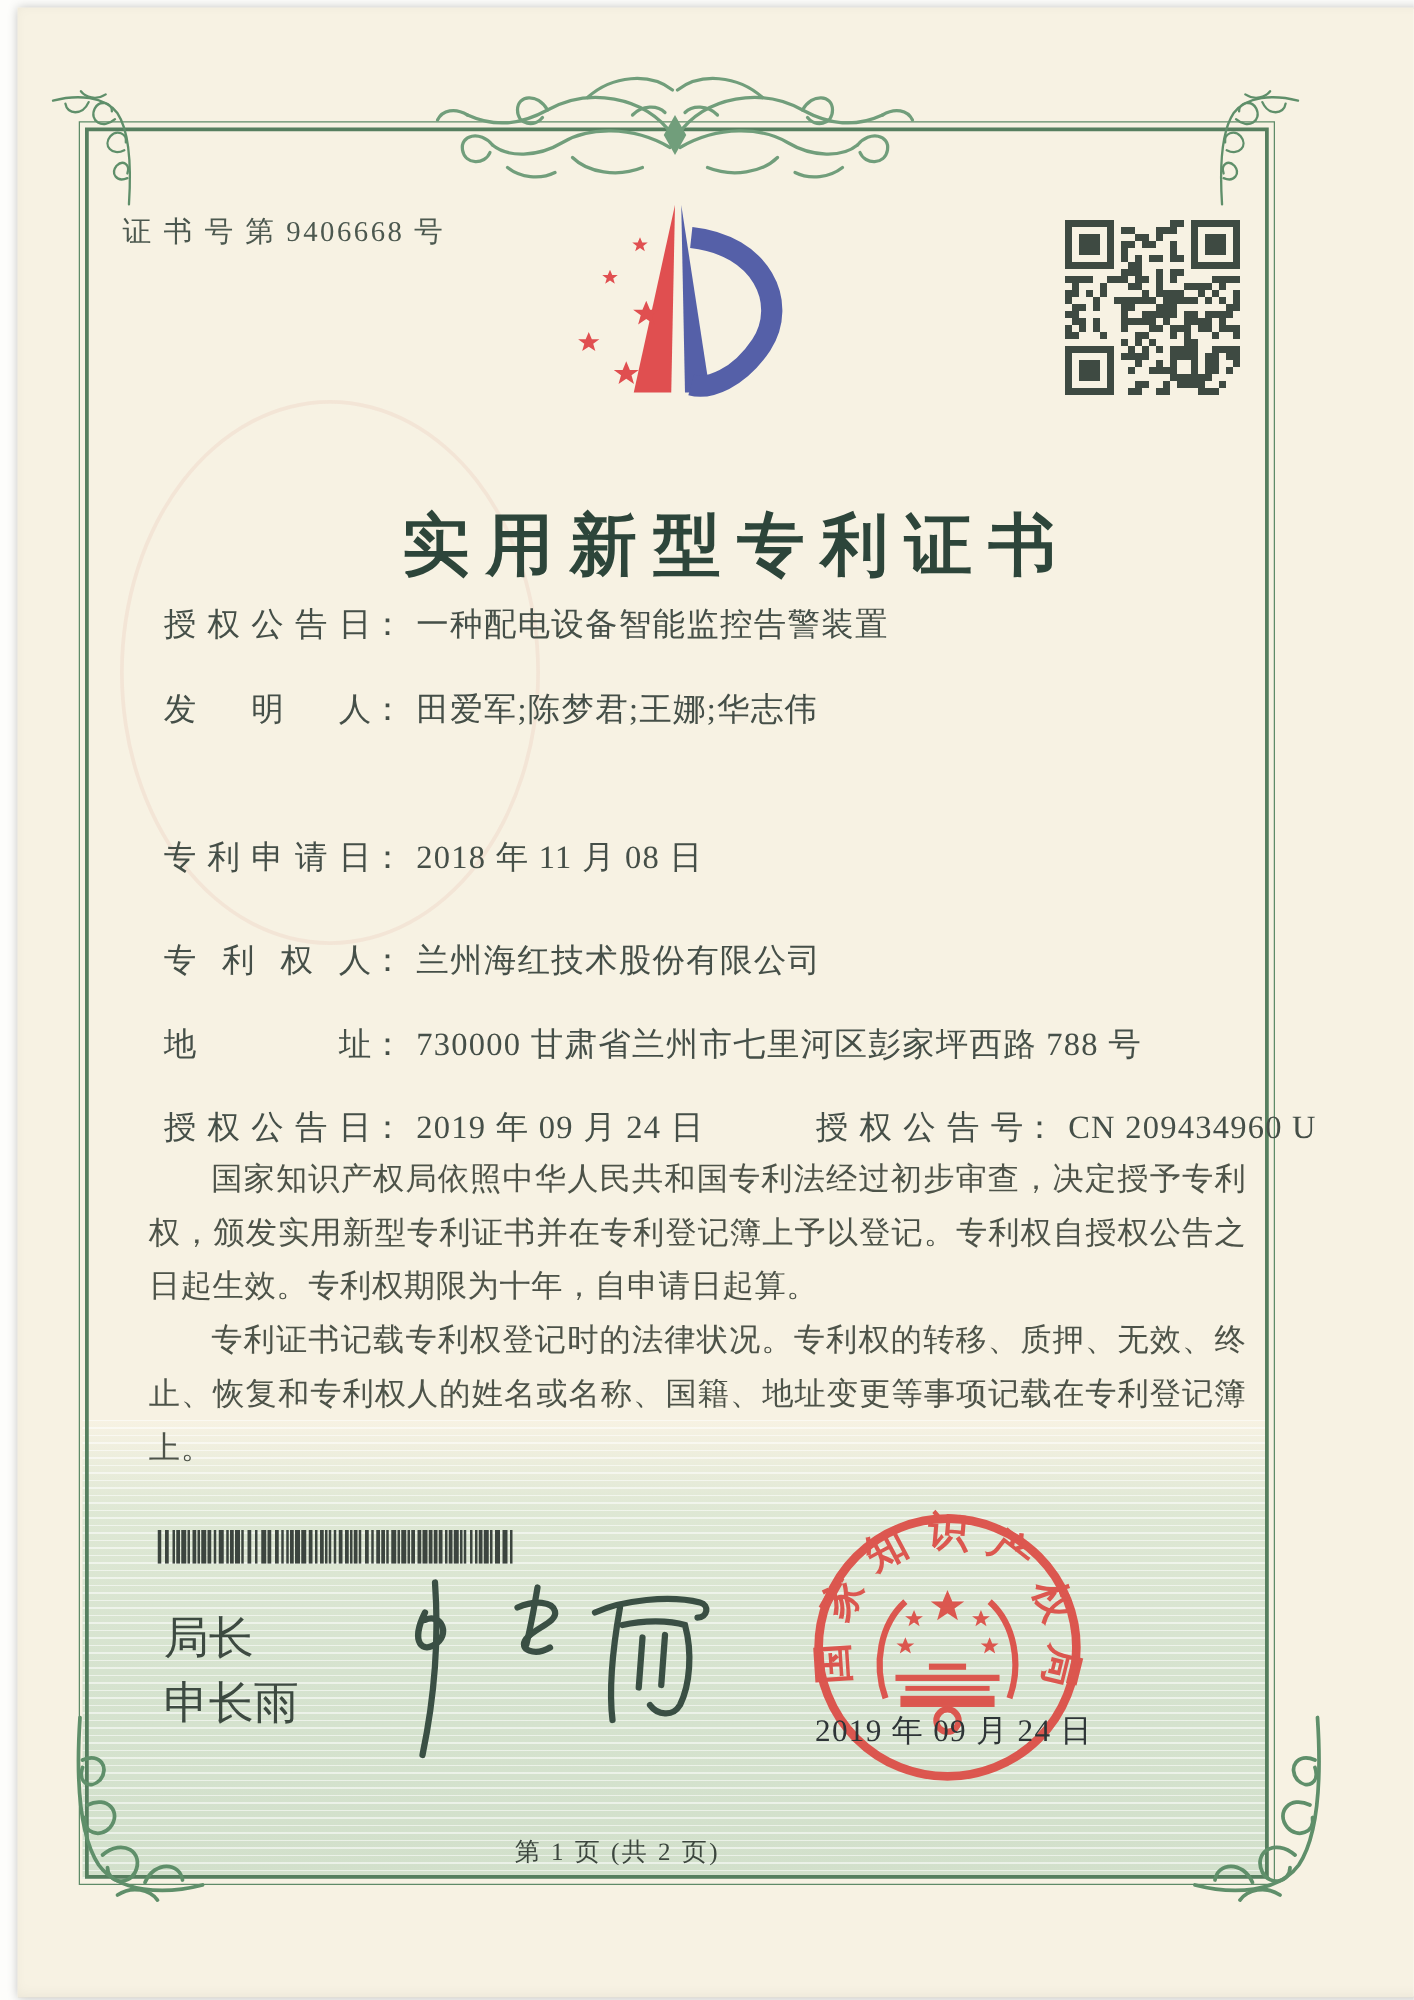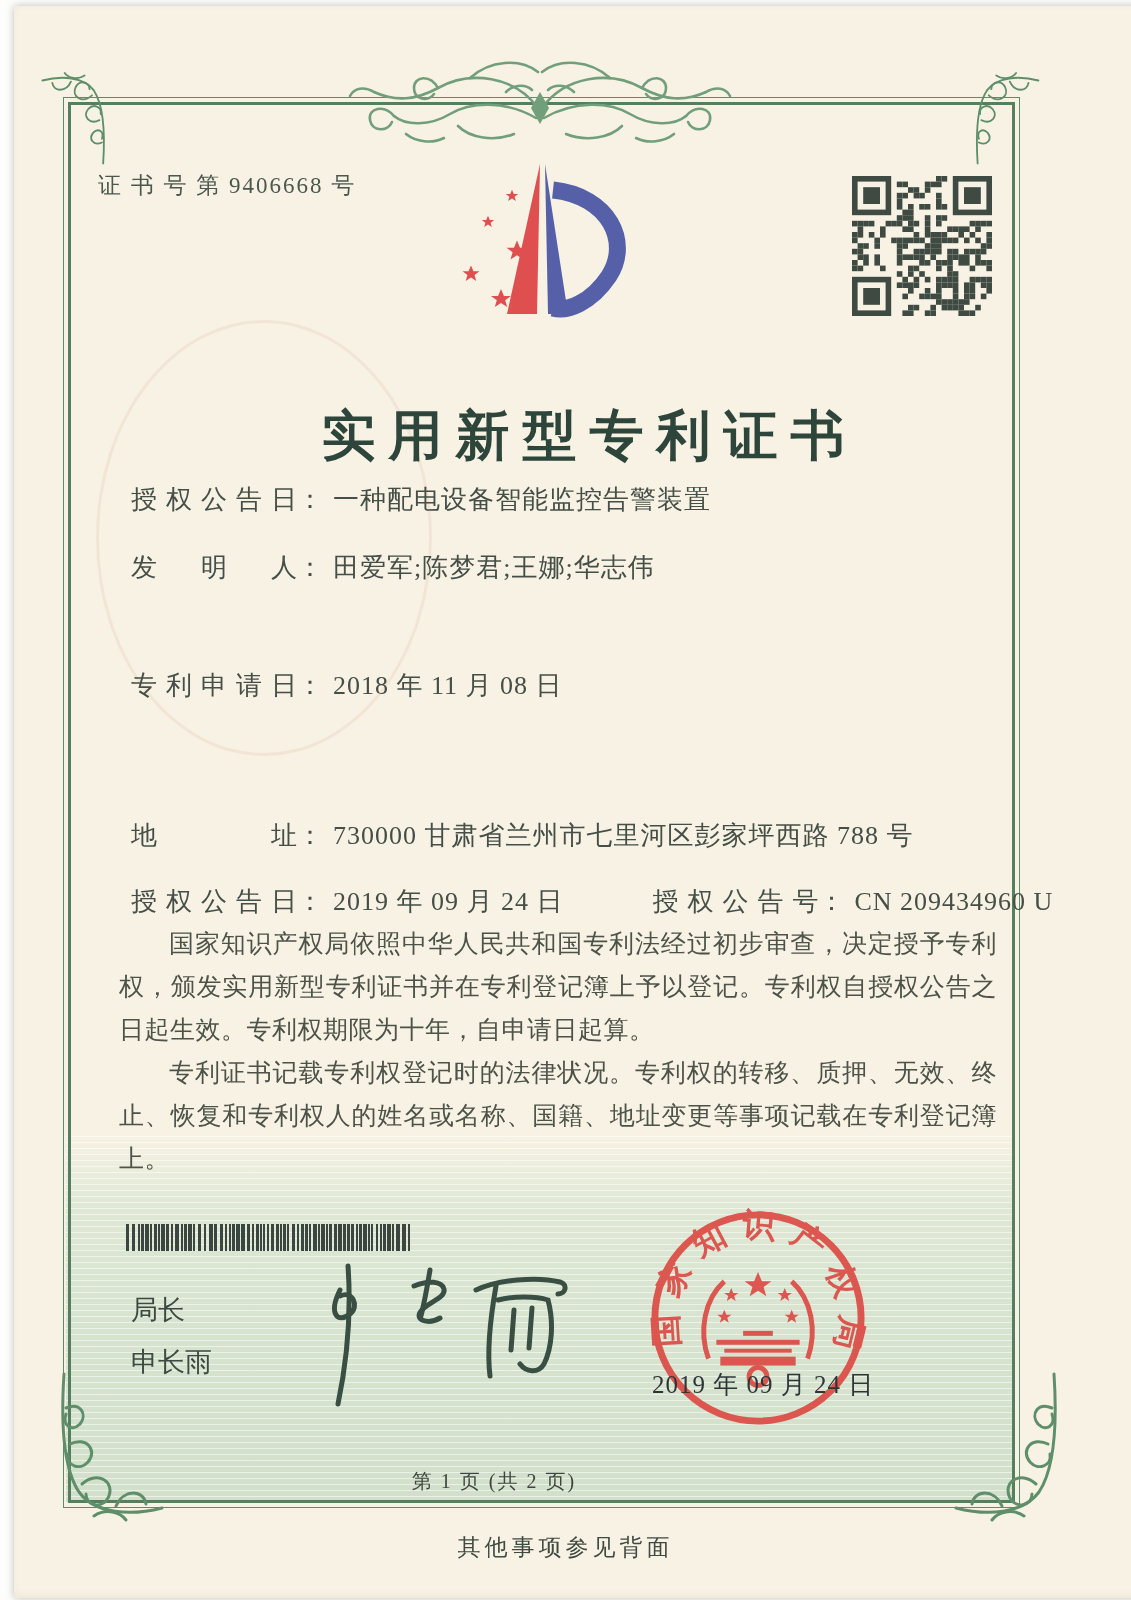--- a/index.html
+++ b/index.html
@@ -23,21 +23,21 @@
   .certno{position:absolute;left:98px;top:170px;font-size:23px;color:#4c584f;letter-spacing:2px;}
   .title{position:absolute;left:0;top:352px;width:100%;text-align:center;font-size:54px;font-weight:bold;
          color:#2d453a;letter-spacing:13px;margin-top:48px;}
   .frow{position:absolute;left:131px;font-size:26px;color:#454f48;white-space:nowrap;}
   .flabel{display:inline-block;width:166px;text-align:justify;text-align-last:justify;vertical-align:bottom;}
   .fcolon{display:inline-block;margin-right:10px;}
   .fvalue{letter-spacing:1px;}
   .paras{position:absolute;left:119px;top:922px;width:878px;font-size:25px;line-height:43px;
          color:#4d5349;text-align:justify;letter-spacing:.5px;}
   .paras p{margin:0;text-indent:2em;}
-  .signer{position:absolute;left:131px;top:1284px;font-size:27px;line-height:52px;color:#3d4a41;
+  .signer{position:absolute;left:131px;top:1284px;font-size:36px;line-height:52px;color:#3d4a41;
           font-family:"Liberation Sans","DejaVu Sans",sans-serif;}
   .sealdate{position:absolute;left:652px;top:1368px;font-size:25px;color:#2e3537;letter-spacing:1px;z-index:5;}
   .pageno{position:absolute;left:49px;top:1468px;width:890px;text-align:center;font-size:20px;color:#3c463e;letter-spacing:2px;}
   .backnote{position:absolute;left:0;top:1532px;width:1131px;text-align:center;font-size:23px;
             color:#3f4a42;letter-spacing:4px;}
   .logo{position:absolute;left:441px;top:156px;width:205px;height:166px;}
   .qr{position:absolute;left:852px;top:176px;width:140px;height:140px;}
   .barcode{position:absolute;left:126px;top:1224px;width:286px;height:27px;}
   .sig{position:absolute;left:288px;top:1256px;width:300px;height:160px;}
   .seal{position:absolute;left:644px;top:1204px;width:228px;height:228px;opacity:.92;z-index:4;}
@@ -342,20 +342,23 @@
 
   <div class="frow" style="top:482px;">
     <span class="flabel">授权公告日</span><span class="fcolon">：</span><span class="fvalue">一种配电设备智能监控告警装置</span>
   </div>
   <div class="frow" style="top:550px;">
     <span class="flabel">发明人</span><span class="fcolon">：</span><span class="fvalue">田爱军;陈梦君;王娜;华志伟</span>
   </div>
   <div class="frow" style="top:668px;">
     <span class="flabel">专利申请日</span><span class="fcolon">：</span><span class="fvalue">2018 年 11 月 08 日</span>
   </div>
+  <div class="frow" style="top:751px;">
+    <span class="flabel">专利权人</span><span class="fcolon">：</span><span class="fvalue">兰州海红技术股份有限公司</span>
+  </div>
   <div class="frow" style="top:818px;">
     <span class="flabel">地址</span><span class="fcolon">：</span><span class="fvalue">730000 甘肃省兰州市七里河区彭家坪西路 788 号</span>
   </div>
   <div class="frow" style="top:884px;">
     <span class="flabel">授权公告日</span><span class="fcolon">：</span><span class="fvalue">2019 年 09 月 24 日</span>
     <span style="display:inline-block;width:76px;"></span>
     <span class="flabel">授权公告号</span><span class="fcolon">：</span><span class="fvalue">CN 209434960 U</span>
   </div>
 
   <div class="paras">
@@ -469,14 +472,13 @@
         <rect x="-42" y="15" width="84" height="5" stroke="none"></rect>
         <rect x="-34" y="24" width="68" height="4" stroke="none"></rect>
         <rect x="-38" y="32" width="76" height="9" stroke="none"></rect>
         <circle cx="0" cy="52" r="9" fill="none" stroke-width="5"></circle>
       </g>
     </g>
   </svg>
   <div class="sealdate">2019 年 09 月 24 日</div>
 
   <div class="pageno">第 1 页 (共 2 页)</div>
-  <div class="backnote">其他事项参见背面</div>
 </div>
 
 </body></html>

